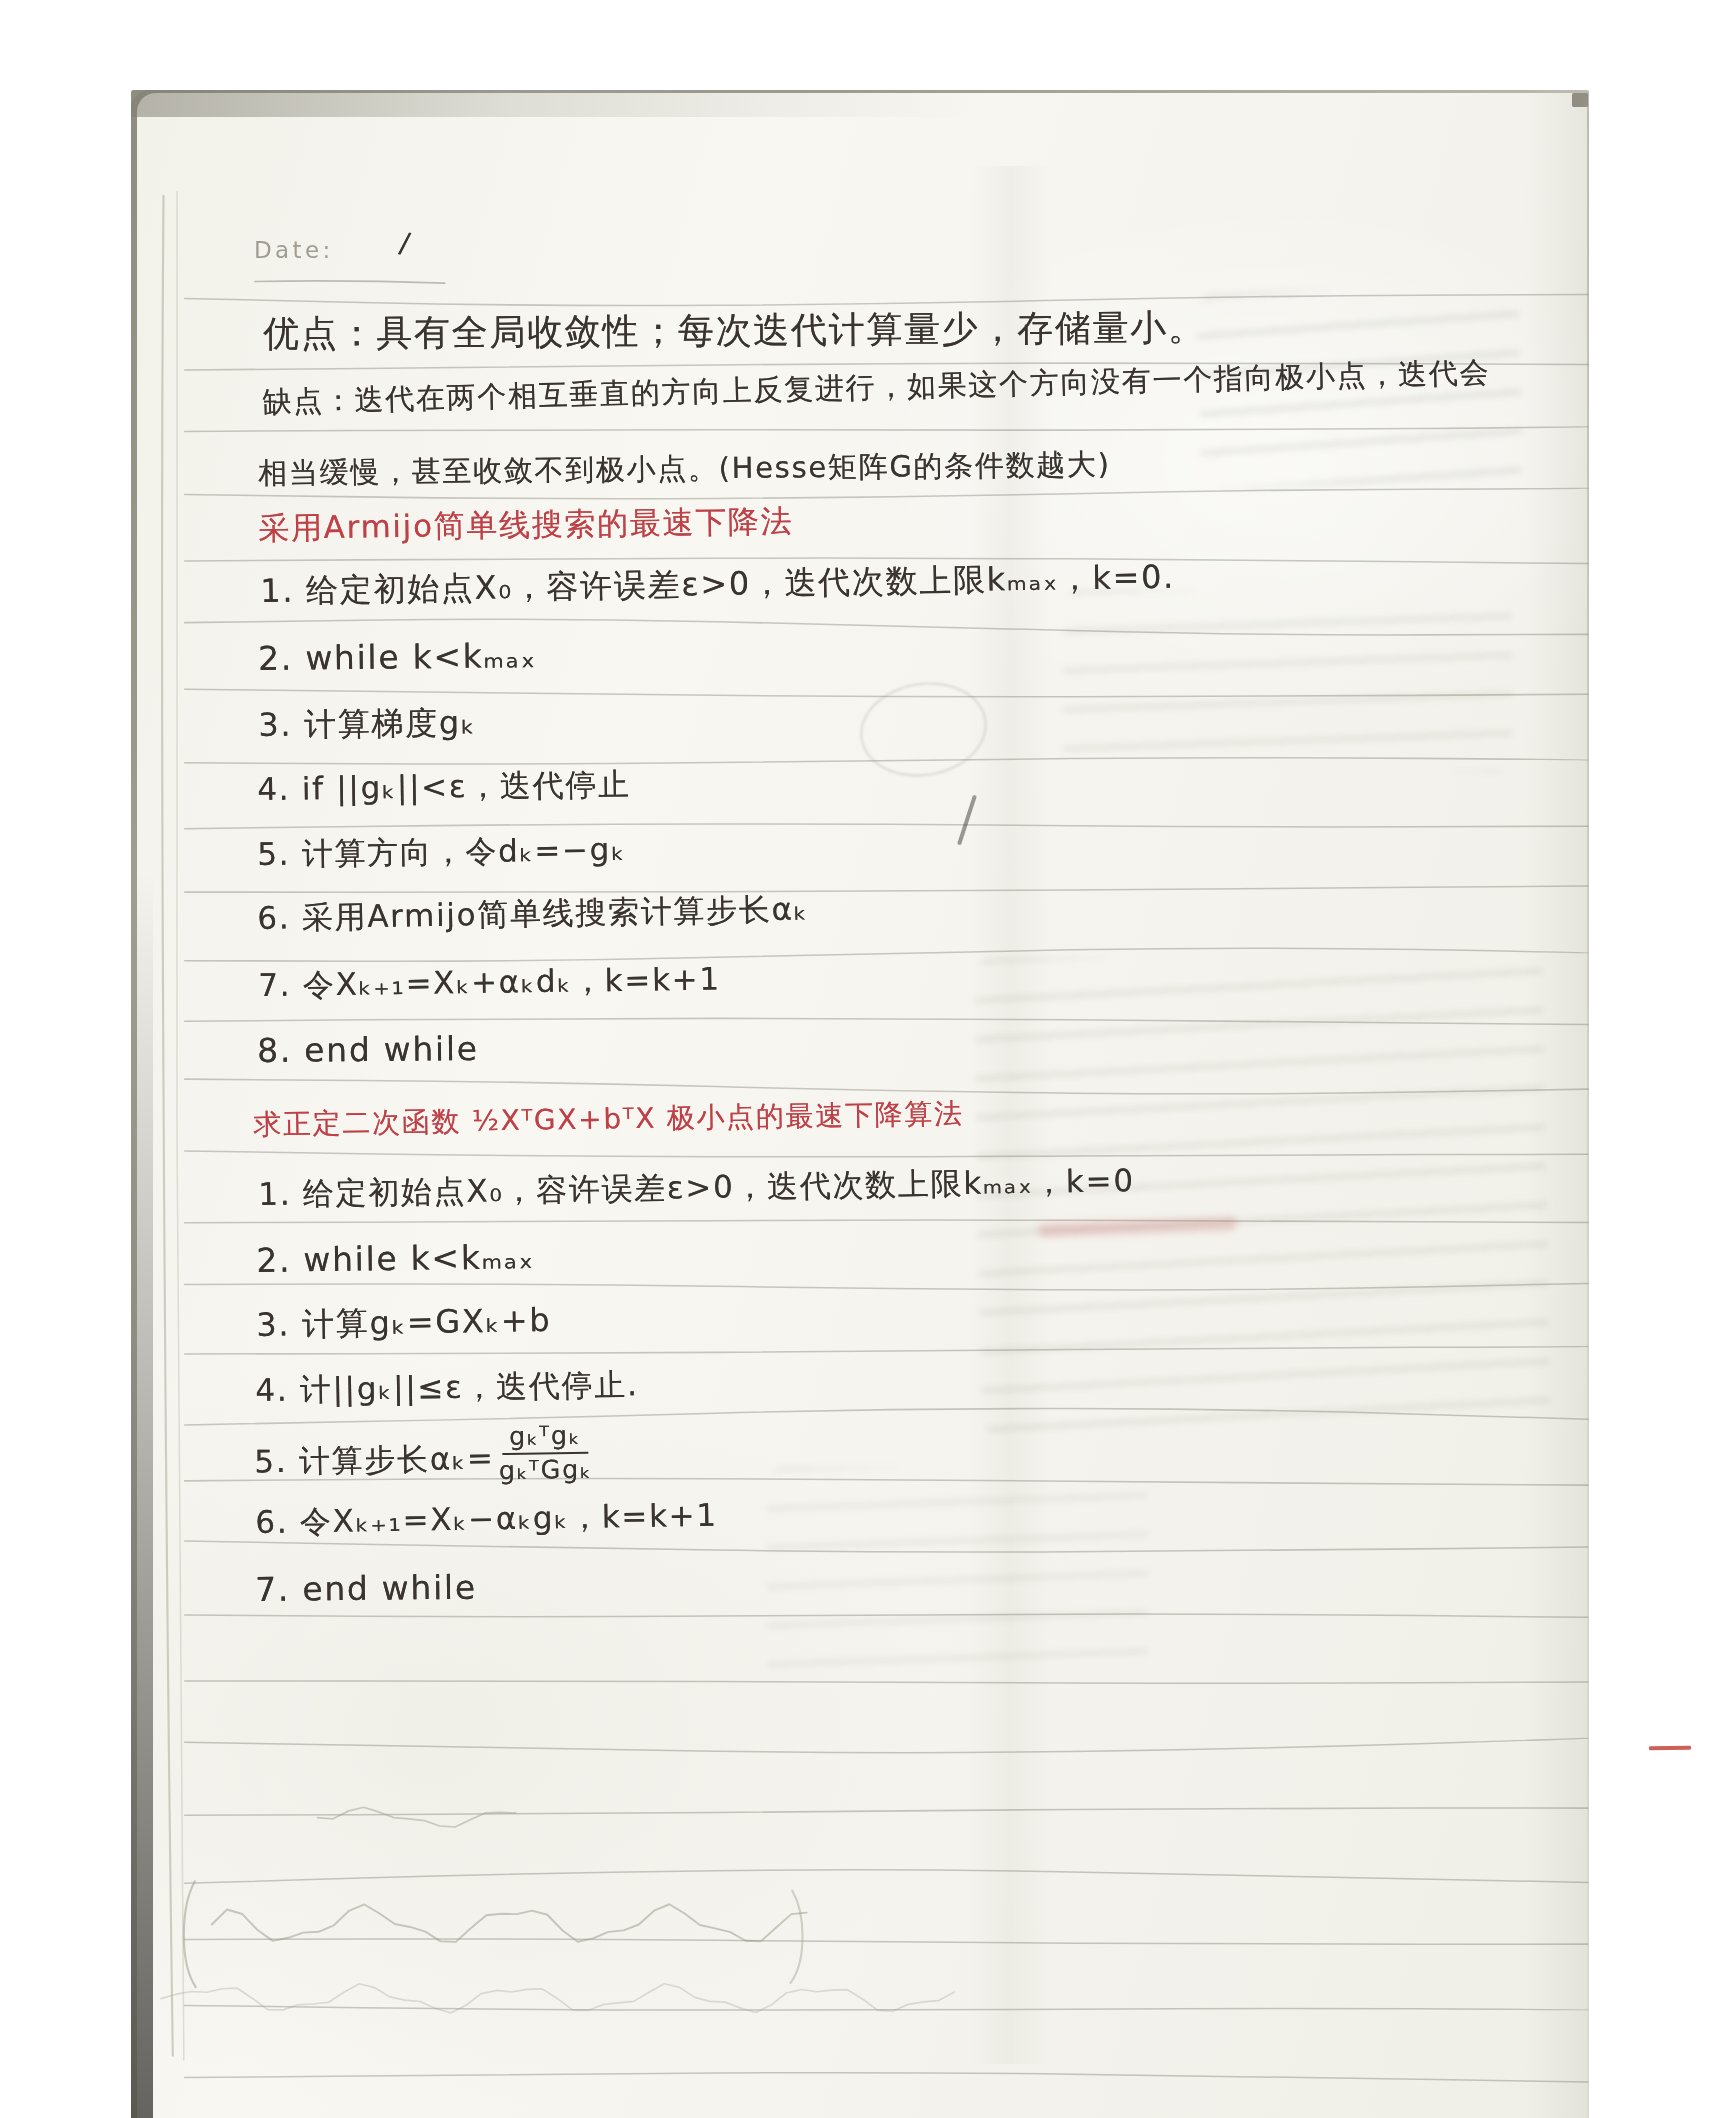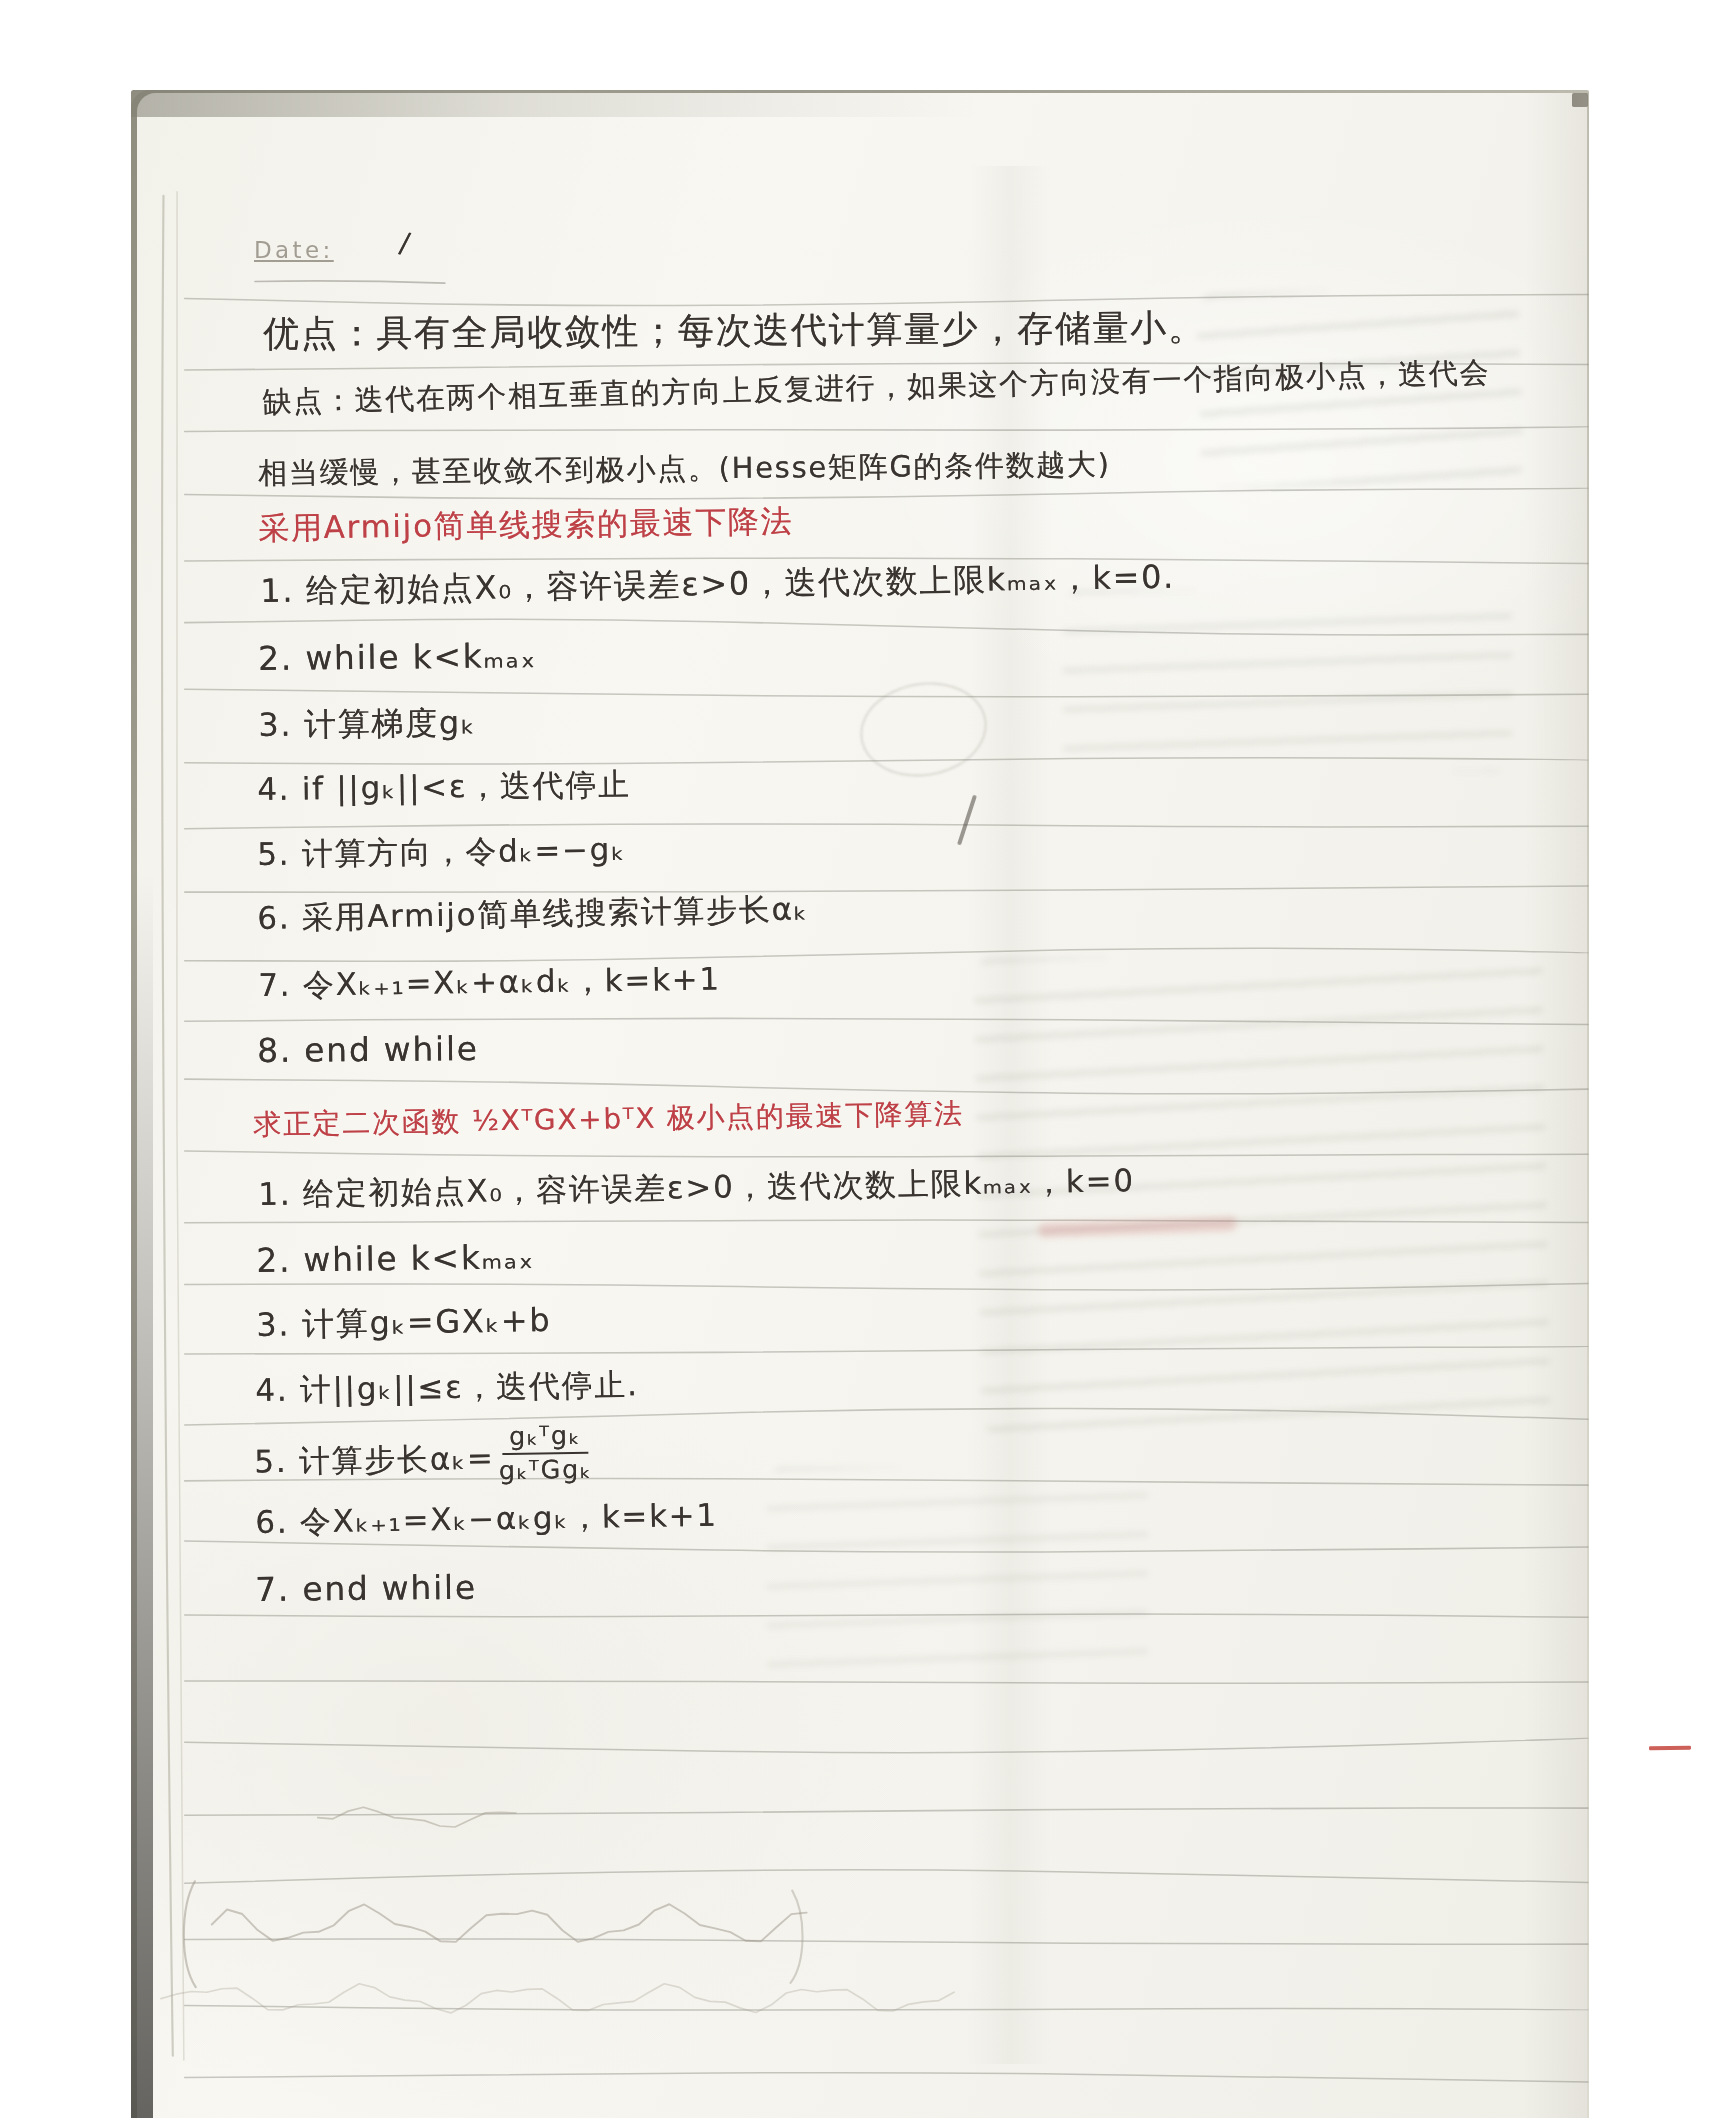--- a/index.html
+++ b/index.html
@@ -26,21 +26,21 @@
   .crease{position:absolute;left:839px;top:76px;width:81px;height:1898px;
         background:linear-gradient(90deg,rgba(255,255,255,0),rgba(205,203,193,.18),rgba(255,255,255,0));}
   .right-shade{position:absolute;right:0;top:0;bottom:12.7px;width:64px;
         background:linear-gradient(270deg,rgba(198,195,184,.28),rgba(198,195,184,0));}
 
   
   .row{position:absolute;white-space:nowrap;color:#3a3430;
        letter-spacing:1.7px;transform-origin:left top;
        text-shadow:0 0 0.4px rgba(58,52,48,.8);}
   .red{color:#bf4148;text-shadow:0 0 0.4px rgba(191,65,72,.75);}
-  .printed{position:absolute;color:#a29d93;letter-spacing:3.4px;text-shadow:none;text-decoration:underline;}
+  .printed{position:absolute;color:#a29d93;letter-spacing:3.4px;text-shadow:none;}
 
   .frac{display:inline-flex;flex-direction:column;align-items:center;vertical-align:middle;
         font-size:.82em;line-height:1.08;margin-left:4.2px;transform:translateY(-6px);}
   .frac .num{border-bottom:2.5px solid #3a3430;padding:0 6.8px 2.5px;}
   .frac .den{padding-top:2.5px;}
 
   
   .bleed{position:absolute;border-radius:17px;opacity:.5;filter:blur(3px);
         background:repeating-linear-gradient(178deg,rgba(118,124,110,.30) 0 5.1px,rgba(118,124,110,0) 5.1px 39px);}
   .bleed-red{position:absolute;width:199px;height:14.4px;background:rgba(193,84,84,.22);

